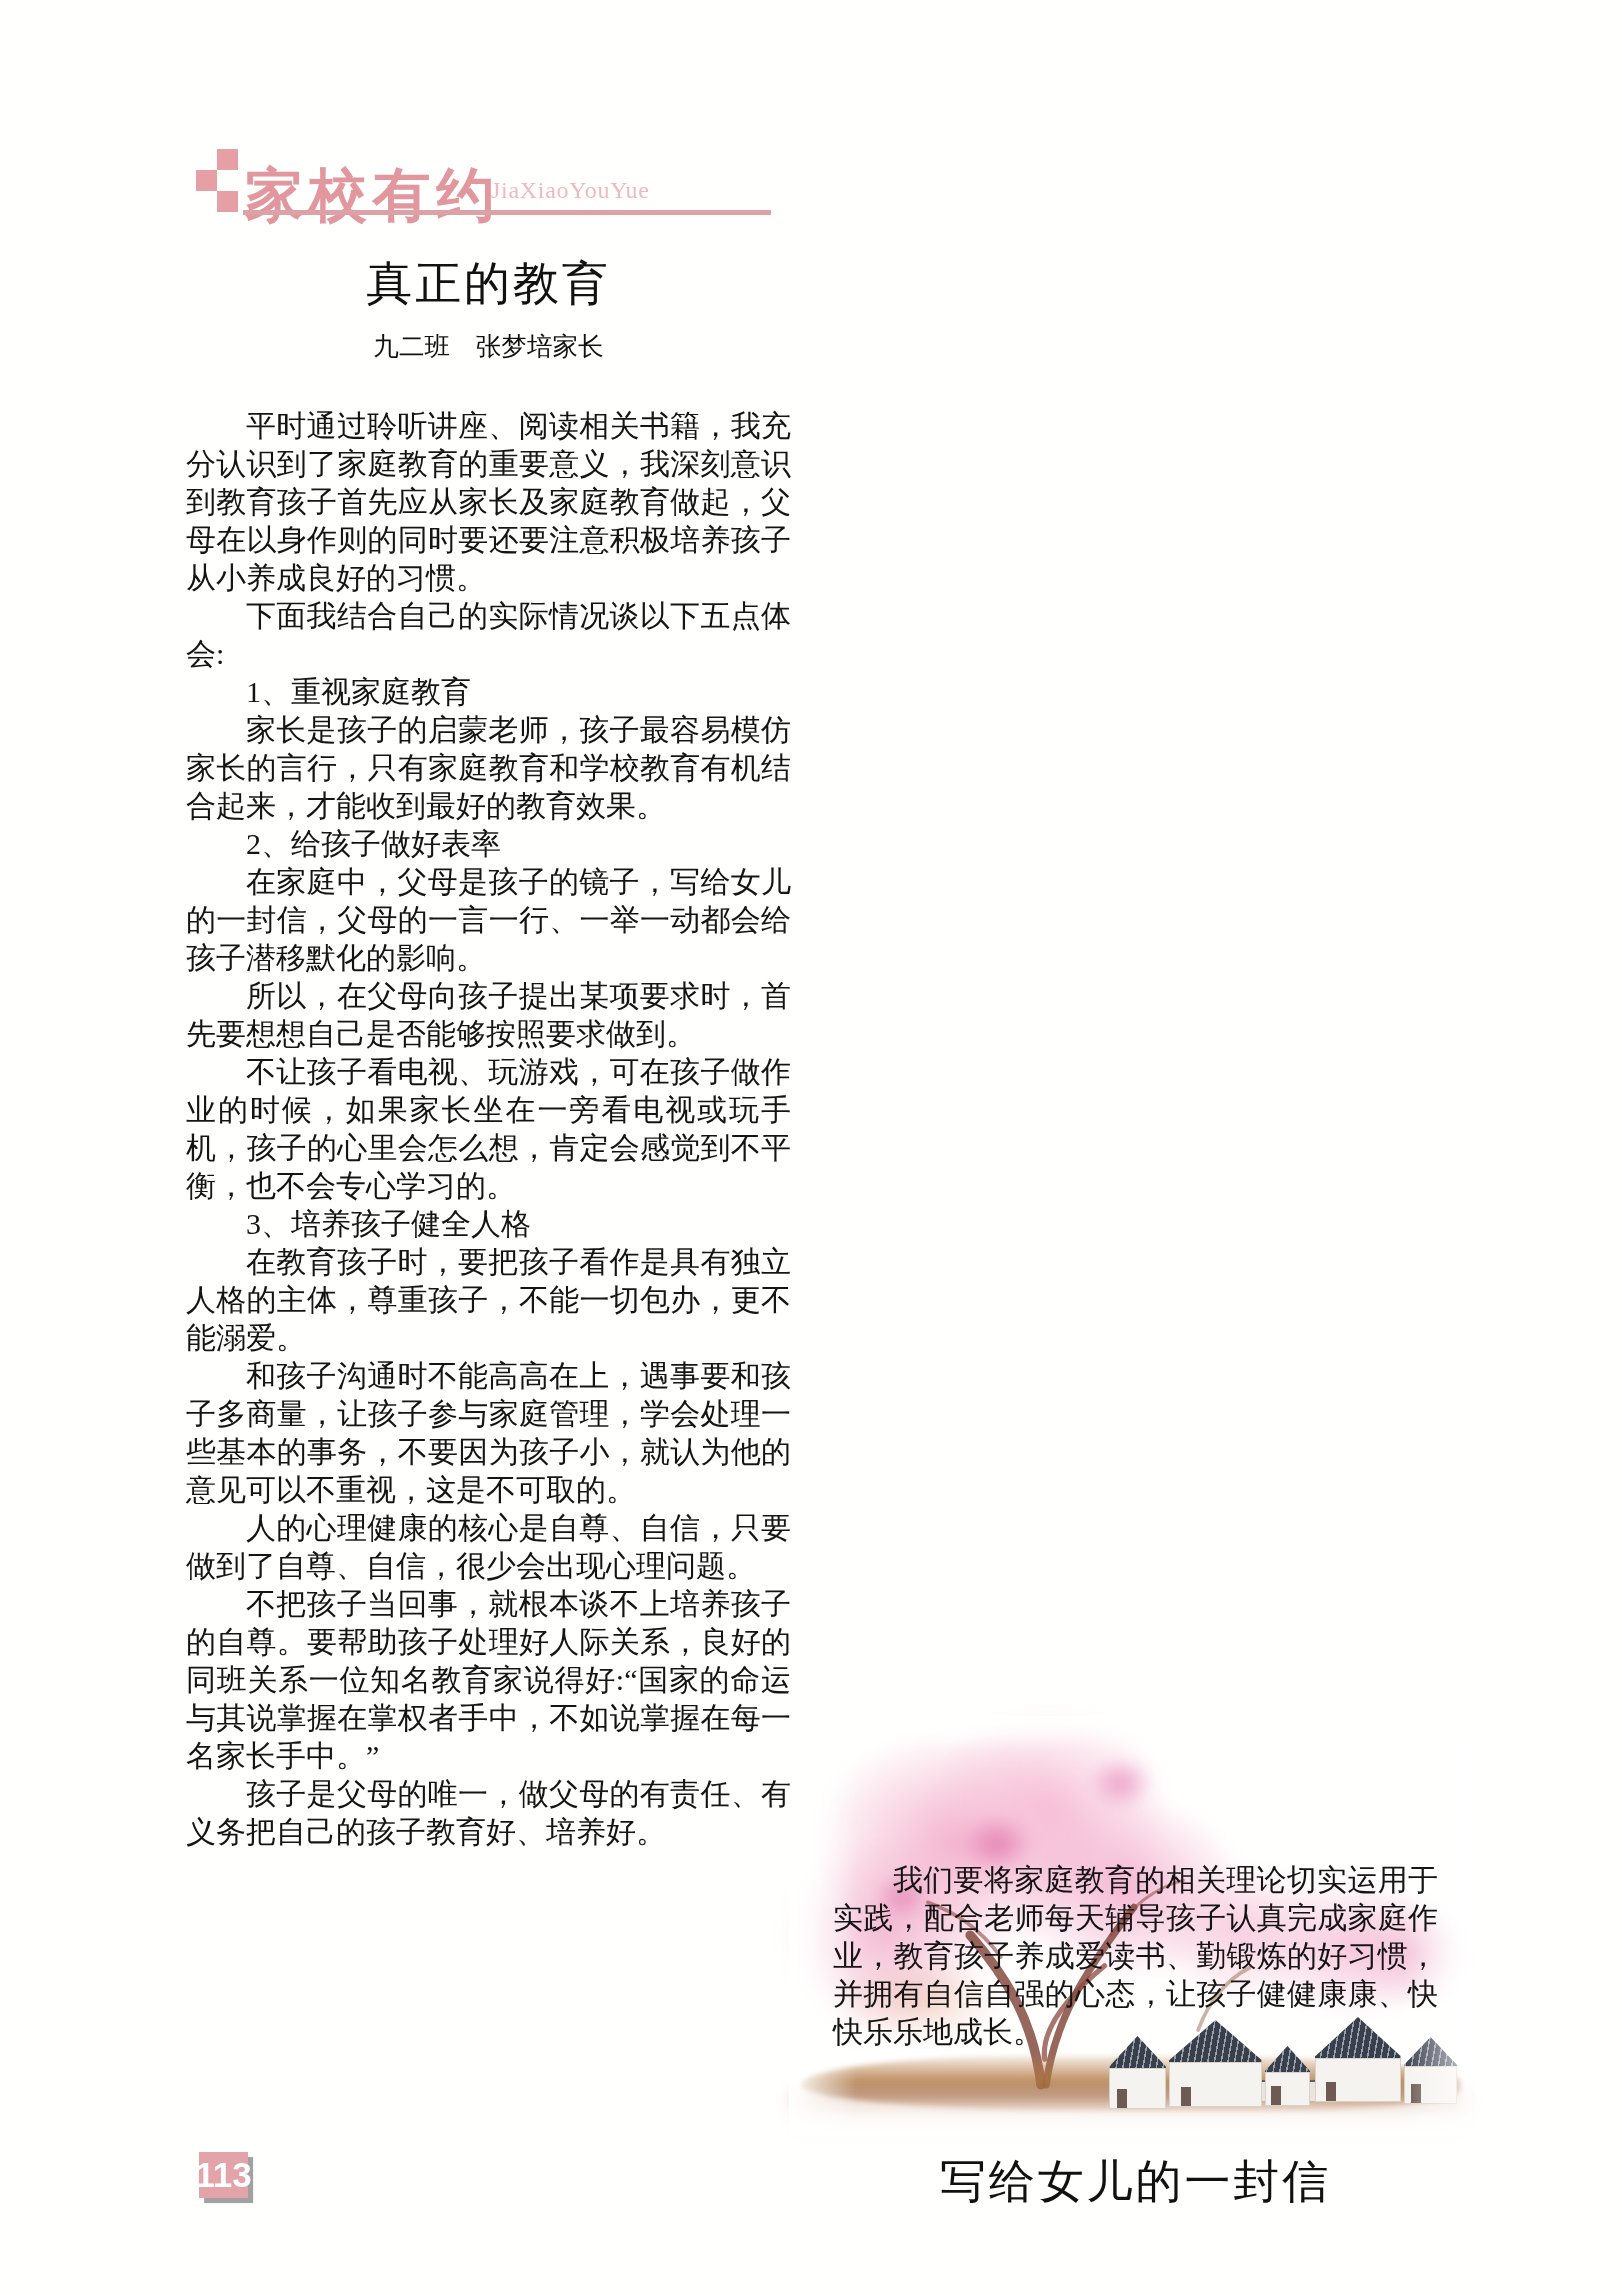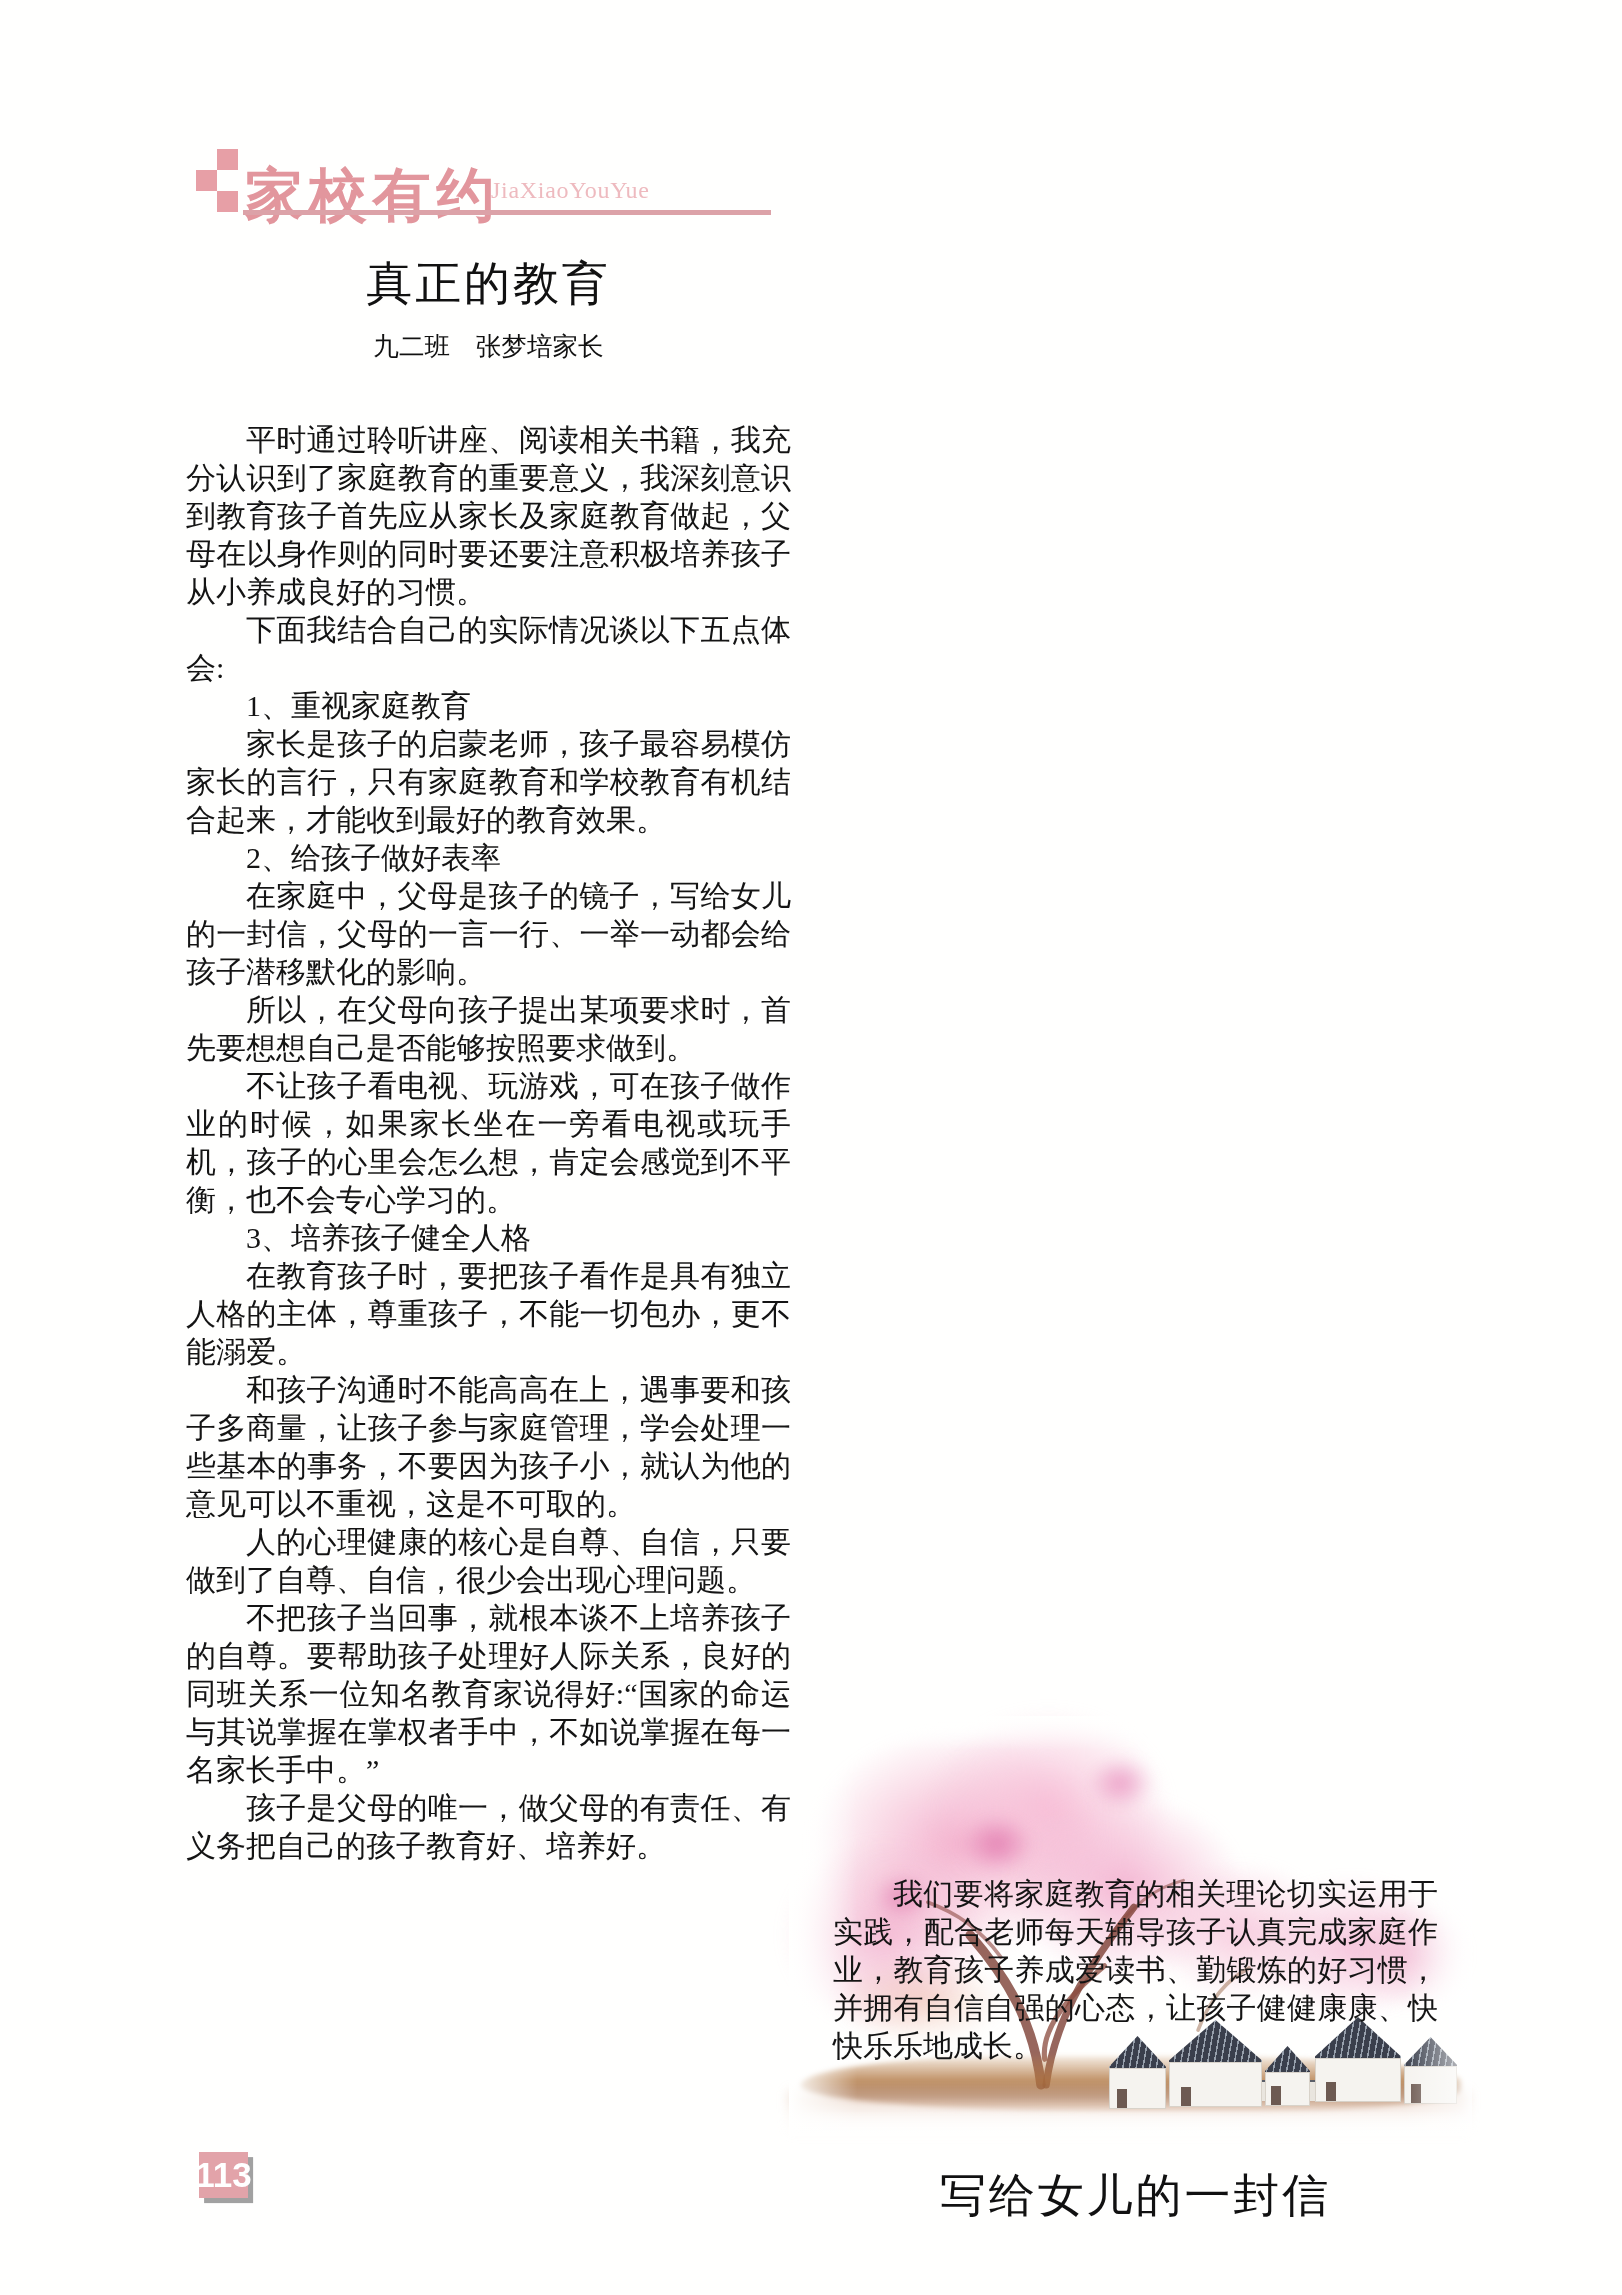--- a/index.html
+++ b/index.html
@@ -21,21 +21,21 @@
   .col{position:absolute;width:605px;}
   .col-left{left:186px;top:257px;}
   .col-right{left:833px;top:267px;}
 
   .art-title{text-align:center;font-size:46px;line-height:54px;font-weight:400;letter-spacing:2.9px;color:#111;}
   .art-byline{text-align:center;font-size:25.6px;line-height:32px;margin-top:20px;color:#111;}
 
   .body-text p{margin:0;font-size:30px;line-height:38px;text-align:justify;
                text-indent:2em;word-break:break-all;color:#141414;}
 
-  .col-left .body-text{margin-top:58px;}
+  .col-left .body-text{margin-top:44px;}
 
   .title2{margin-top:104px;}
 
   
   .illus{position:absolute;left:789px;top:1716px;width:683px;height:420px;z-index:0;}
   .blob{position:absolute;border-radius:50%;filter:blur(6.6px);}
   .b1{left:22px;top:14.6px;width:292px;height:226px;background:radial-gradient(ellipse,rgba(242,166,198,.85),rgba(242,166,198,0) 72%);}
   .b2{left:139px;top:-7.3px;width:241px;height:197px;background:radial-gradient(ellipse,rgba(246,186,212,.9),rgba(246,186,212,0) 72%);}
   .b3{left:-7.3px;top:124px;width:204px;height:190px;background:radial-gradient(ellipse,rgba(238,152,190,.65),rgba(238,152,190,0) 72%);}
   .b4{left:219px;top:80px;width:234px;height:183px;background:radial-gradient(ellipse,rgba(240,158,196,.75),rgba(240,158,196,0) 72%);}

